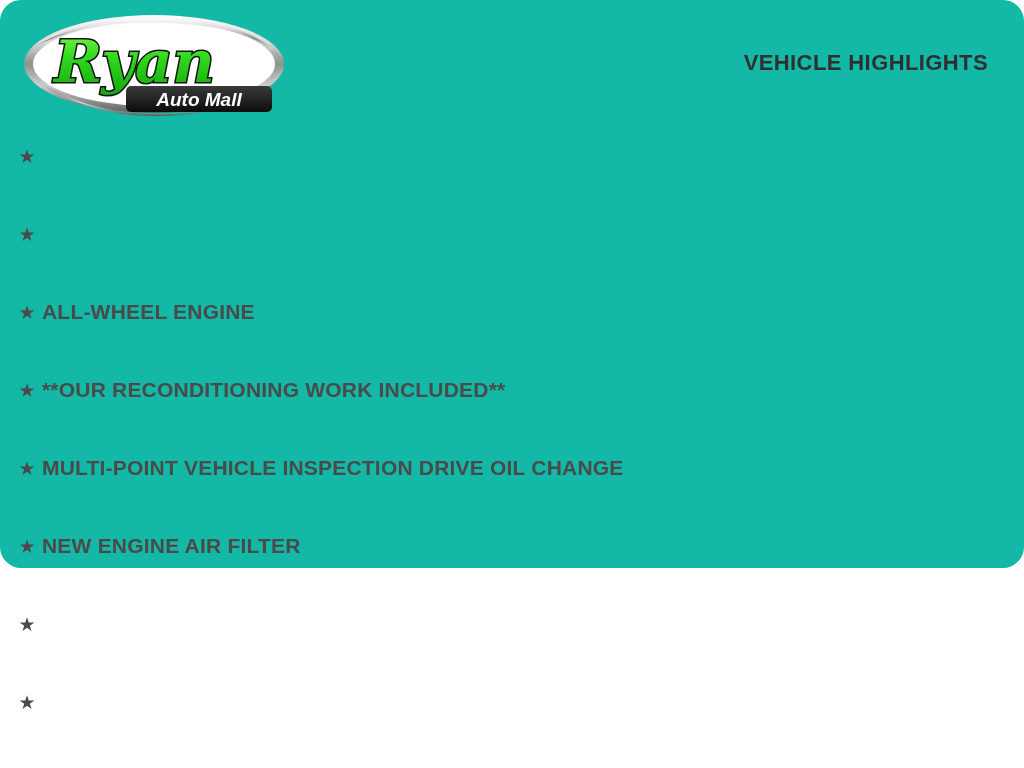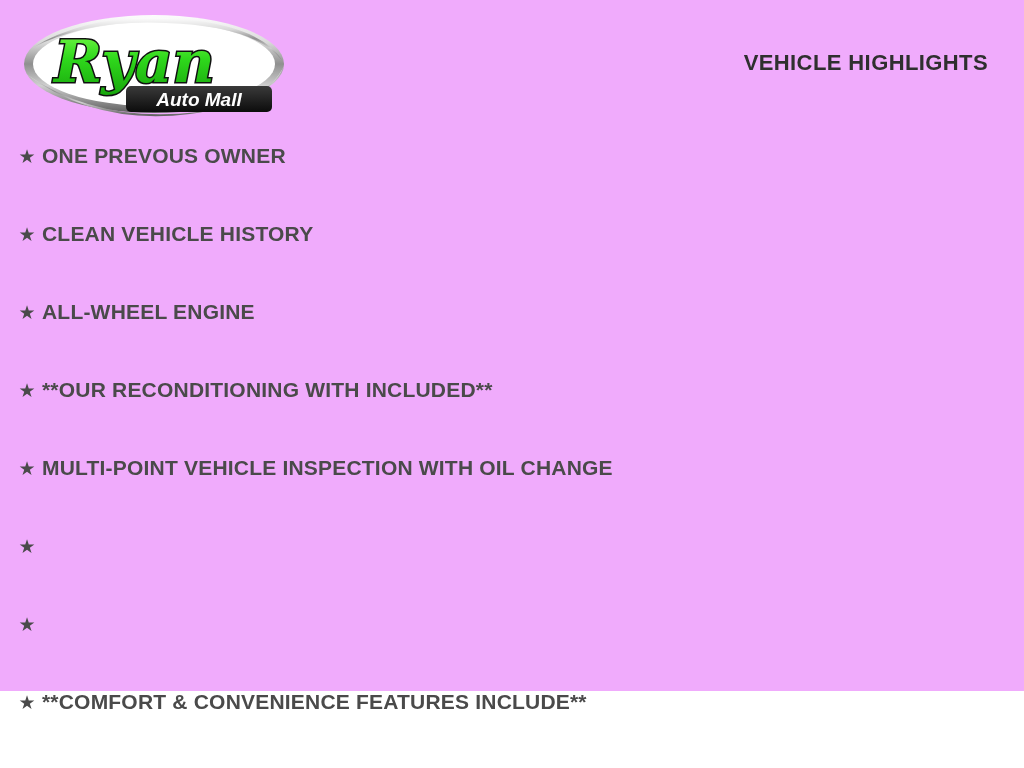--- a/index.html
+++ b/index.html
@@ -9,22 +9,23 @@
   }
   body {
     width: 1024px;
     height: 768px;
     font-family: "Liberation Sans", sans-serif;
     overflow: hidden;
   }
   .page {
     position: relative;
     width: 1024px;
-    height: 691px;
-    background: #f0abfc;
+    height: 568px;
+    background: #14b8a6;
+    border-radius: 21px;
   }
 
   
   .header {
     position: relative;
     height: 126px;
   }
   .logo {
     position: absolute;
     left: 18px;
@@ -119,50 +120,48 @@
       </svg>
     </div>
 
     <div class="doc-title">VEHICLE HIGHLIGHTS</div>
   </div>
 
   <div class="highlights">
 
     <div class="bullet-row">
       <div class="star">★</div>
-      <div class="bullet-text">ONE PREVOUS OWNER</div>
     </div>
 
     <div class="bullet-row">
       <div class="star">★</div>
-      <div class="bullet-text">CLEAN VEHICLE HISTORY</div>
     </div>
 
     <div class="bullet-row">
       <div class="star">★</div>
       <div class="bullet-text">ALL-WHEEL ENGINE</div>
     </div>
 
     <div class="bullet-row">
       <div class="star">★</div>
-      <div class="bullet-text">**OUR RECONDITIONING WITH INCLUDED**</div>
+      <div class="bullet-text">**OUR RECONDITIONING WORK INCLUDED**</div>
     </div>
 
     <div class="bullet-row">
       <div class="star">★</div>
-      <div class="bullet-text">MULTI-POINT VEHICLE INSPECTION WITH OIL CHANGE</div>
+      <div class="bullet-text">MULTI-POINT VEHICLE INSPECTION DRIVE OIL CHANGE</div>
+    </div>
+
+    <div class="bullet-row">
+      <div class="star">★</div>
+      <div class="bullet-text">NEW ENGINE AIR FILTER</div>
     </div>
 
     <div class="bullet-row">
       <div class="star">★</div>
     </div>
 
     <div class="bullet-row">
       <div class="star">★</div>
     </div>
 
-    <div class="bullet-row">
-      <div class="star">★</div>
-      <div class="bullet-text">**COMFORT &amp; CONVENIENCE FEATURES INCLUDE**</div>
-    </div>
-
   </div>
 </div>
 
 </body></html>

